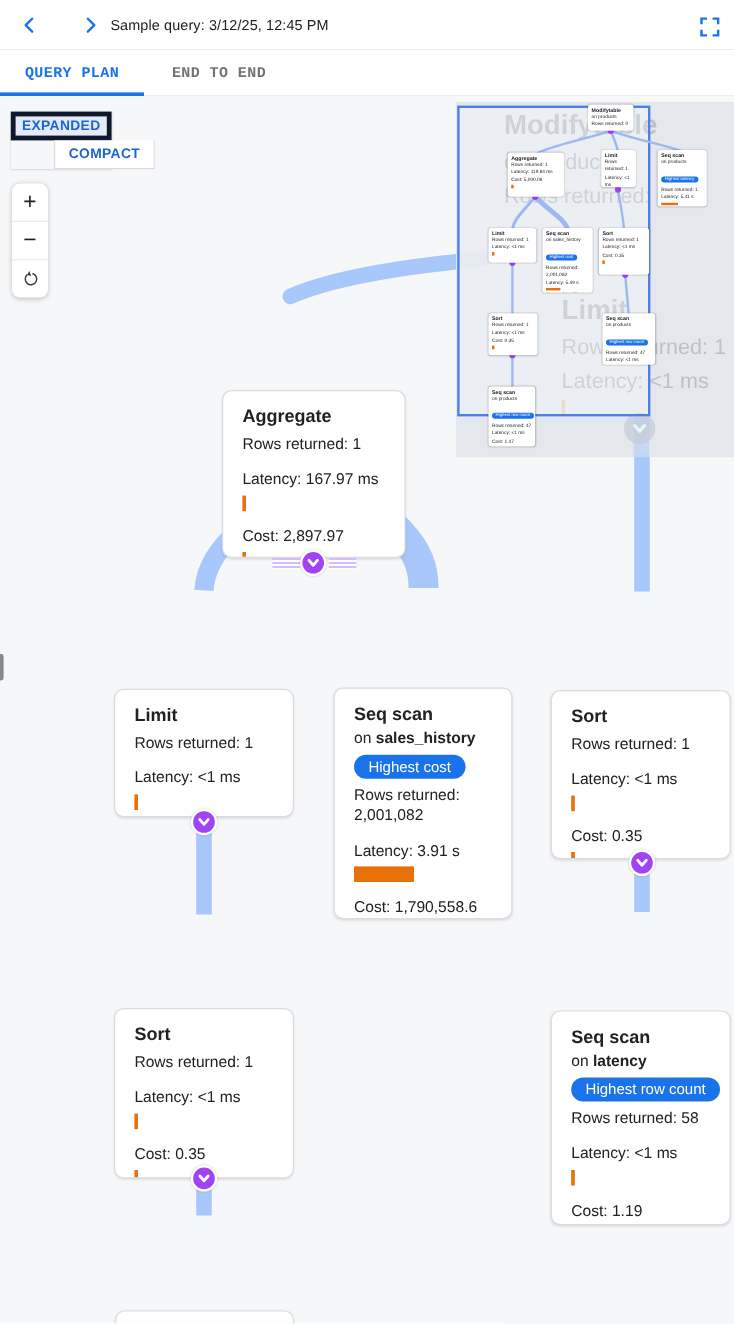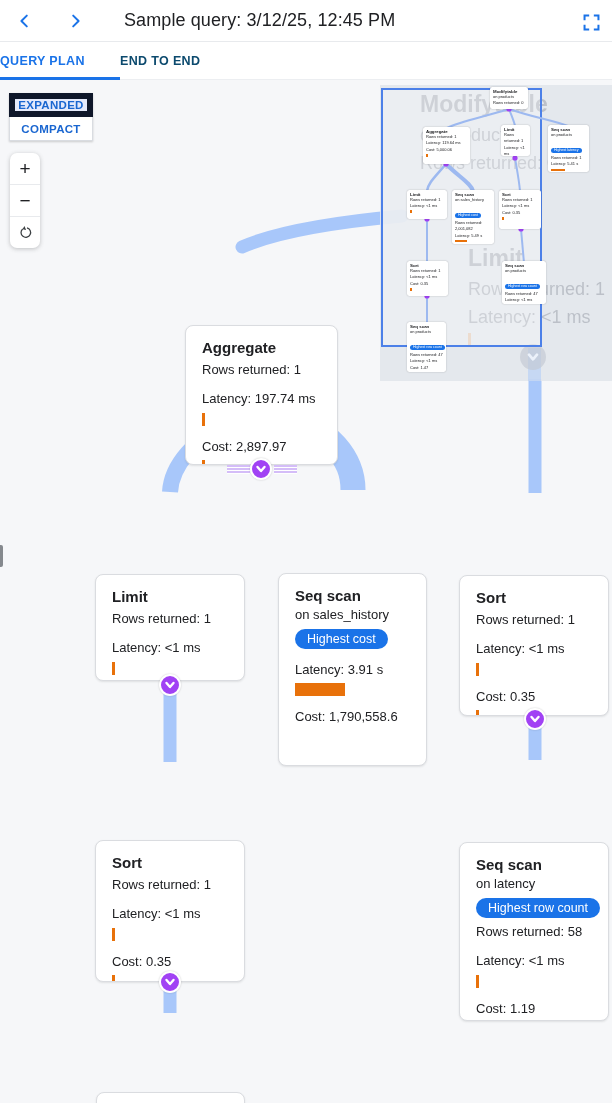--- a/index.html
+++ b/index.html
@@ -2,39 +2,39 @@
 <html><head>
 <meta charset="utf-8">
 <style>
   * { margin:0; padding:0; box-sizing:border-box; }
   html,body { width:612px; height:1103px; overflow:hidden; }
   body { font-family:"Liberation Sans", sans-serif; background:#fff; position:relative; }
 
   
   .app-header { position:absolute; top:0; left:0; width:612px; height:42px; background:#fff; display:flex; align-items:center; border-bottom:1px solid #e8eaed; z-index:40; }
   .nav-arrow { width:34px; height:34px; display:flex; align-items:center; justify-content:center; cursor:pointer; margin-left:8px; }
-  .page-title { font-size:18px; color:#202124; margin-left:32px; letter-spacing:0.1px; }
+  .page-title { font-size:12px; color:#202124; letter-spacing:0.1px; }
   .fs-btn { position:absolute; right:8px; top:9px; width:26px; height:26px; display:flex; align-items:center; justify-content:center; cursor:pointer; }
 
   
   .tabbar { position:absolute; top:42px; left:0; width:612px; height:38px; background:#fff; display:flex; border-bottom:1px solid #eceef1; z-index:40; }
-  .tab { height:38px; display:flex; align-items:center; font-size:12.5px; font-weight:700; letter-spacing:0.35px; cursor:pointer; position:relative; }
+  .tab { height:38px; display:flex; align-items:center; justify-content:center; font-size:12.5px; font-weight:700; letter-spacing:0.35px; cursor:pointer; position:relative;font-family:Liberation Mono, monospace; }
   .tab.t1 { width:120px; color:#1a73e8; }
-  .tab.t2 { width:125px; color:#0c4a6e; }
+  .tab.t2 { width:125px; color:#737373; }
   .tab.t1 .underline { position:absolute; bottom:0; left:0; width:120px; height:3px; background:#1a73e8; }
 
   
   .canvas { position:absolute; top:80px; left:0; width:612px; height:1023px; background:#f6f7f9; overflow:hidden; }
   .edges-svg { position:absolute; top:0; left:0; }
 
   
   .node { position:absolute; background:#fff; border:1px solid #dadce0; border-radius:8px; box-shadow:0 1px 2px rgba(60,64,67,0.12); padding:13px 16px 10px 16px; cursor:pointer; z-index:5; overflow:hidden; }
   .n-title { font-size:15px; font-weight:700; color:#202124; }
   .n-sub { font-size:13px; color:#202124; margin-top:3px; }
-  .n-table { font-weight:400; }
+  .n-table { font-weight:700; }
   .n-badge { display:inline-block; background:#1a73e8; color:#fff; font-size:12.5px; padding:3px 12px; border-radius:13px; margin-top:7px; white-space:nowrap; }
   .n-line { font-size:13px; color:#202124; margin-top:9px; line-height:1.25; }
   .n-line.tight { margin-top:6px; }
   .n-line.wide { margin-top:13px; }
   .n-bar { height:13px; background:#e8710a; margin-top:5px; }
   #n0 { left:185px; top:245px; width:153px; height:140px; }
   #n1 { left:95px;  top:494px; width:150px; height:107px; }
   #n2 { left:278px; top:493px; width:149px; height:193px; }
   #n3 { left:459px; top:495px; width:150px; height:141px; }
   #n4 { left:95px;  top:760px; width:150px; height:142px; }
@@ -47,22 +47,22 @@
   #c1 { left:159px; top:594px; }
   #c2 { left:159px; top:891px; }
   #c3 { left:524px; top:628px; }
   .stripes { position:absolute; width:23px; height:9px; background:repeating-linear-gradient(180deg,#d4bdf8 0 1.6px,#ffffff 1.6px 3.2px); z-index:7; }
   #s-left { left:227px; top:385px; }
   #s-right { left:274px; top:385px; }
 
   
   .view-toggle { position:absolute; top:93px; left:9px; width:84px; z-index:45; box-shadow:0 1px 2px rgba(0,0,0,0.18); }
   .vt-btn { width:84px; height:24px; display:flex; align-items:center; justify-content:center; font-size:11.5px; font-weight:700; letter-spacing:0.3px; color:#1a66d0; cursor:pointer; }
-  .vt-btn.active { background:#e5eafb; border:6px solid #0f172a; }
-  .vt-btn.inactive { background:#fff; border:1px solid #d9dce1; border-top:none; }
+  .vt-btn.active { background:#e5eafb; border:4px solid #0f172a; }
+  .vt-btn.inactive { background:#fff; border:1px solid #d9dce1; border-top:none;margin-left:36px; }
   .zoom-card { position:absolute; top:153px; left:10px; width:30px; height:95px; background:#fff; border-radius:7px; box-shadow:0 1px 4px rgba(60,64,67,0.3); z-index:45; display:flex; flex-direction:column; overflow:hidden; }
   .z-cell { flex:1; display:flex; align-items:center; justify-content:center; font-size:19px; color:#202124; cursor:pointer; }
   .z-cell + .z-cell { border-top:1px solid #e8eaed; }
   .resize-handle { position:absolute; left:0; top:545px; width:3px; height:22px; background:#85898e; border-radius:0 2px 2px 0; z-index:46; cursor:ew-resize; }
 
   
   .minimap { position:absolute; left:380px; top:85px; width:232px; height:296px; background:rgba(226,229,235,0.9); z-index:30; overflow:hidden; cursor:grab; }
   .viewport { position:absolute; left:1px; top:3px; width:161px; height:259px; border:2px solid #4c80e8; background:rgba(255,255,255,0.28); }
   .ghost { position:absolute; color:#7c828e; opacity:0.38; }
   .g-title { font-size:23px; font-weight:700; }
@@ -131,37 +131,38 @@
       <path d="M 170 528 L 170 682" stroke-width="13"></path>
       <path d="M 170 826 L 170 933" stroke-width="13"></path>
       <path d="M 535 299 L 535 413" stroke-width="13"></path>
       <path d="M 535 562 L 535 680" stroke-width="13"></path>
     </g>
   </svg>
 
   <div class="node" id="n0">
     <div class="n-title">Aggregate</div>
     <div class="n-line tight">Rows returned: 1</div>
-    <div class="n-line wide">Latency: 197.74 ms</div>
+    <div class="n-line wide">Latency: 167.97 ms</div>
     <div class="n-bar" style="width: 3px;"></div>
     <div class="n-line wide">Cost: 2,897.97</div>
     <div class="n-bar" style="width: 3px;"></div>
   </div>
 
   <div class="node" id="n1">
     <div class="n-title">Limit</div>
     <div class="n-line tight">Rows returned: 1</div>
     <div class="n-line wide">Latency: &lt;1 ms</div>
     <div class="n-bar" style="width: 3px;"></div>
   </div>
 
   <div class="node" id="n2">
     <div class="n-title">Seq scan</div>
     <div class="n-sub"><span>on</span> <span class="n-table">sales_history</span></div>
     <div class="n-badge">Highest cost</div>
+    <div class="n-line tight">Rows returned: 2,001,082</div>
     <div class="n-line wide">Latency: 3.91 s</div>
     <div class="n-bar" style="width: 50px;"></div>
     <div class="n-line wide">Cost: 1,790,558.6</div>
     
   </div>
 
   <div class="node" id="n3">
     <div class="n-title">Sort</div>
     <div class="n-line tight">Rows returned: 1</div>
     <div class="n-line wide">Latency: &lt;1 ms</div>

